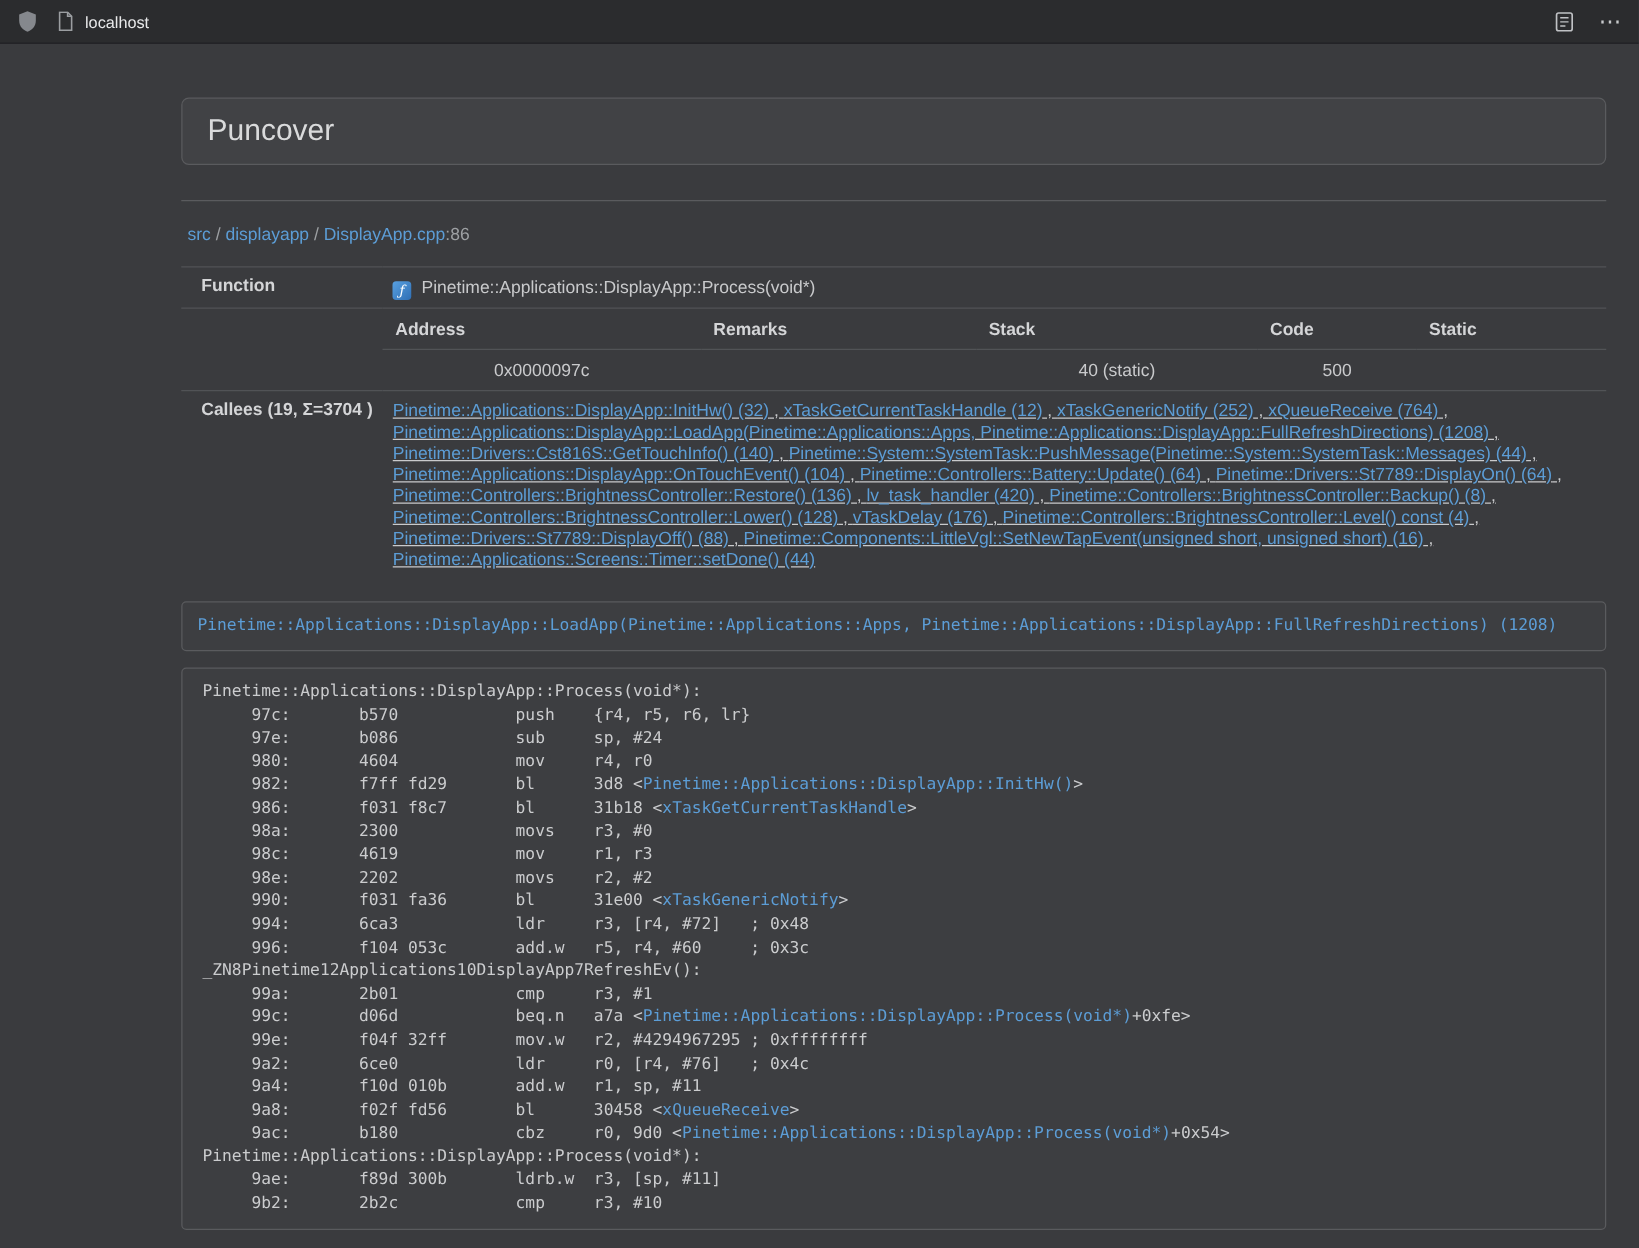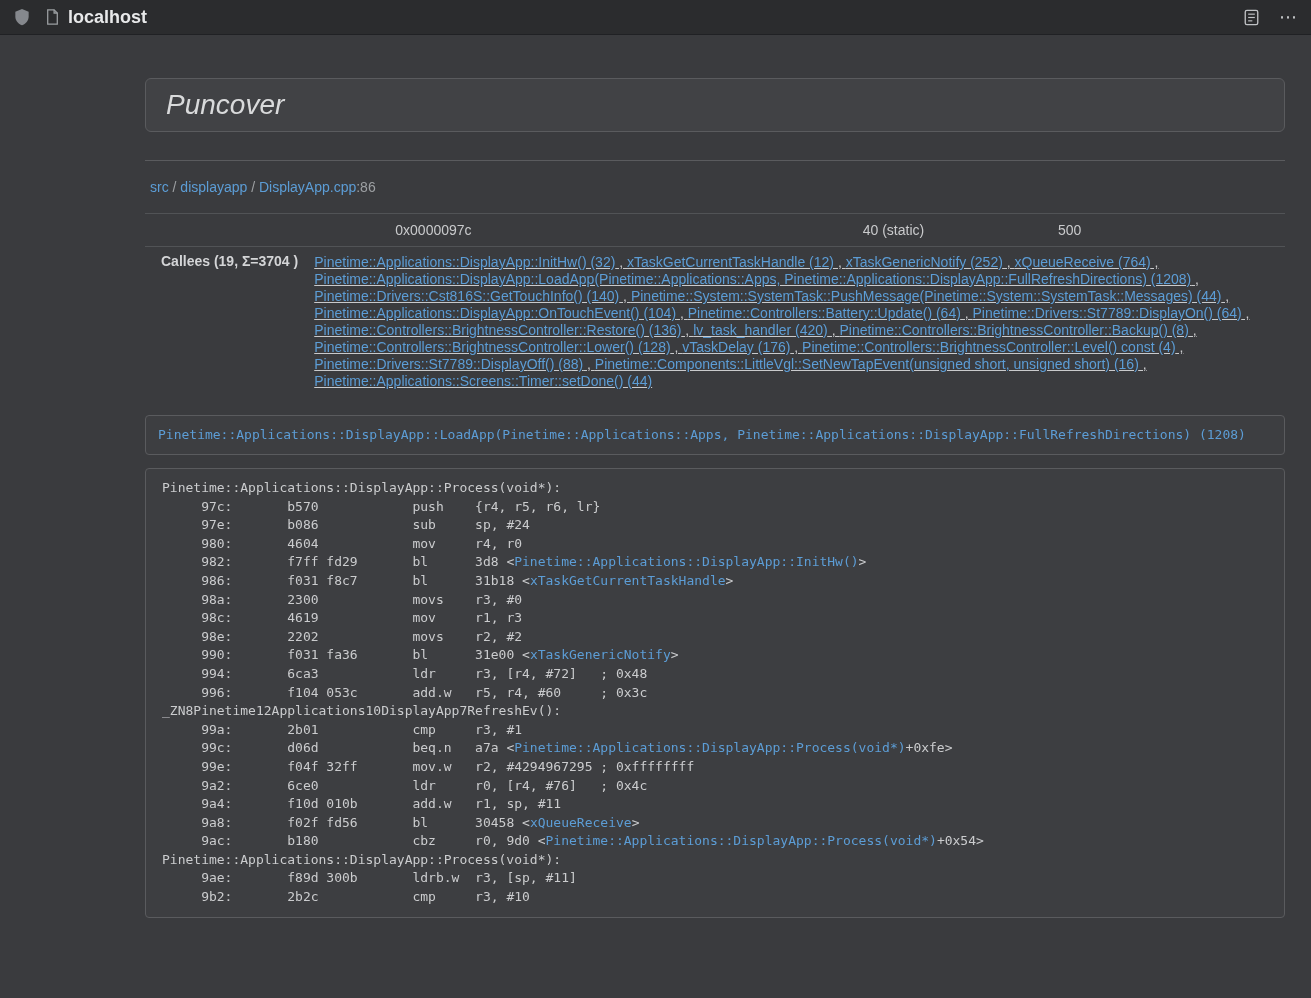--- a/index.html
+++ b/index.html
@@ -14,36 +14,36 @@
   
   .topbar {
     height: 35px;
     background: var(--topbar-bg, #2b2c2e);
     border-bottom: 1px solid #202124;
     display: flex; align-items: center;
     padding: 0 10px 0 14px;
   }
   .topbar svg { display: block; }
   .shield-wrap { margin-right: 16px; cursor: pointer; }
-  .urlbox { display: flex; align-items: center; gap: 9px; flex: 1; min-width: 0; font-size: 18px; cursor: text; font-weight: bold; }
+  .urlbox { display: flex; align-items: center; gap: 9px; flex: 1; min-width: 0; font-size: 13px; cursor: text; }
   .url-host { color: #e8e9ea; white-space: nowrap; }
   .url-path { color: var(--muted, #9da0a3); white-space: nowrap; overflow: hidden; }
   .topbar-right { display: flex; align-items: center; gap: 20px; margin-right: 4px; }
   .menu-dots { color: #c7c9cb; font-size: 18px; line-height: 1; cursor: pointer; }
 
   
   .container { width: 1140px; margin-left: 145px; padding-top: 43px; }
 
   .jumbotron {
     background: var(--panel-bg, #414245);
     border: 1px solid var(--border, #5a5b5e);
     border-radius: 6px;
     padding: 13px 20px;
   }
-  .jumbotron h1 { font-size: 28px; font-weight: 500; color: #d9dadb; line-height: 26px; font-style: italic; }
+  .jumbotron h1 { font-size: 24px; font-weight: 500; color: #d9dadb; line-height: 26px; }
 
   hr.divider { border: none; border-top: 1px solid var(--border, #5a5b5e); margin: 28px 0 16px; }
 
   .breadcrumb { padding-left: 5px; margin-bottom: 16px; line-height: 20px; }
   .bc-link { color: var(--link, #5c9dd6); text-decoration: none; cursor: pointer; }
   .bc-sep { color: var(--muted, #9da0a3); }
   .bc-suffix { color: var(--muted, #9da0a3); }
 
   
   table.symtable { width: 100%; border-collapse: collapse; }
@@ -146,31 +146,44 @@
     <h1>Puncover</h1>
   </div>
 
   <hr class="divider">
 
   <nav class="breadcrumb" id="breadcrumb"><a class="bc-link">src</a><span class="bc-sep"> / </span><a class="bc-link">displayapp</a><span class="bc-sep"> / </span><a class="bc-link">DisplayApp.cpp</a><span class="bc-suffix">:86</span></nav>
 
   <table class="symtable">
     <tbody>
       <tr>
+        <th class="rowhead">Function</th>
+        <td class="rowval">
+          <span class="sym-icon">ƒ</span><span class="fn-name">Pinetime::Applications::DisplayApp::Process(void*)</span>
+        </td>
+      </tr>
+      <tr>
         <th class="rowhead"></th>
         <td class="rowval nested">
           <table class="stats">
             <colgroup>
               <col style="width:26%">
                 <col style="width:22.5%">
                 <col style="width:23%">
                 <col style="width:13%">
                 <col style="width:15.5%">
             </colgroup>
             <tbody>
+              <tr>
+                <th>Address</th>
+                <th>Remarks</th>
+                <th>Stack</th>
+                <th>Code</th>
+                <th>Static</th>
+              </tr>
               <tr>
                 <td>0x0000097c</td>
                 <td></td>
                 <td>40 (static)</td>
                 <td>500</td>
                 <td></td>
               </tr>
             </tbody>
           </table>
         </td>

